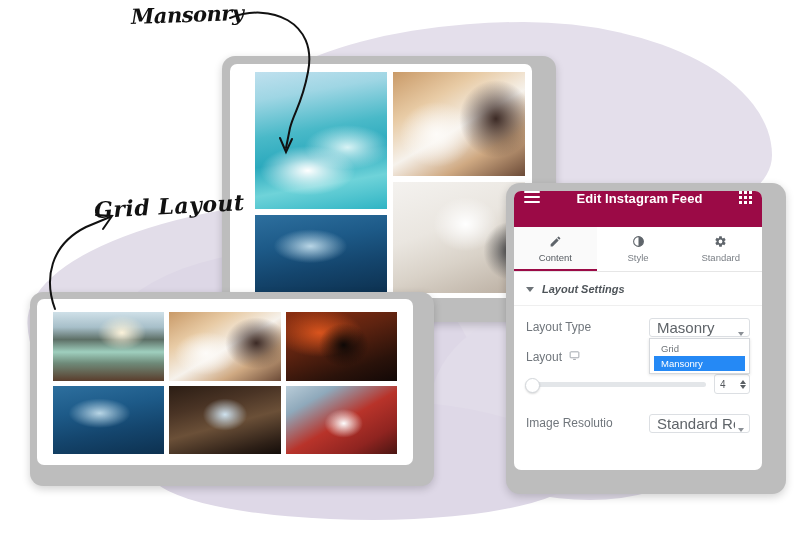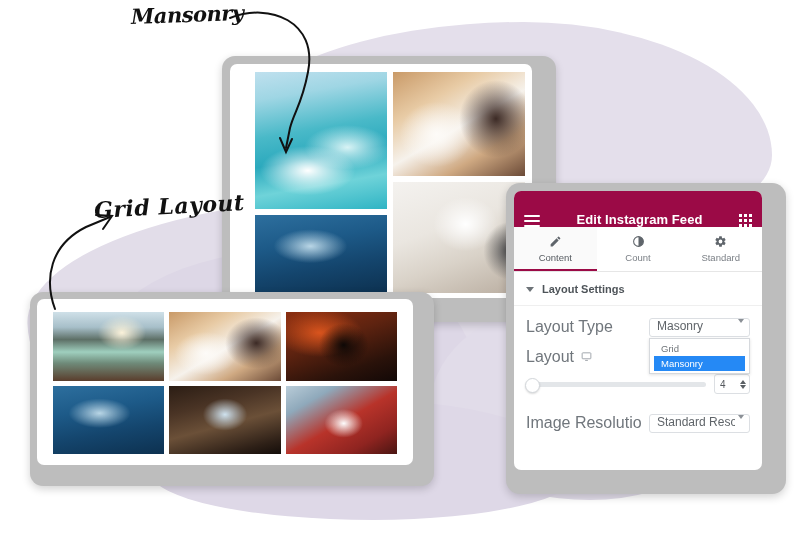--- a/index.html
+++ b/index.html
@@ -74,50 +74,50 @@
   .grid-wrap{position:absolute;left:16px;top:13px;width:344px;height:142px;
              display:grid;grid-template-columns:repeat(3,1fr);grid-template-rows:repeat(2,1fr);gap:5px;}
   .gcell{background:#ccc;background-size:cover;background-position:center;}
 
   
   .dev-panel{left:506px;top:183px;width:264px;height:295px;border-radius:14px;padding:8px;}
   .dev-panel .screen{left:8px;top:8px;width:248px;height:279px;border-radius:7px;background:#fff;}
 
   .panel-header{
     height:36px;background:#9b0a46;color:#fff;
-    display:flex;align-items:flex-end;justify-content:space-between;
+    display:flex;align-items:flex-start;justify-content:space-between;
     padding:0 10px;box-sizing:border-box;
   }
   .panel-title{font-size:13px;font-weight:bold;letter-spacing:.1px;}
   .hamburger{display:flex;flex-direction:column;gap:3px;cursor:pointer;}
   .hamburger span{display:block;width:16px;height:2px;background:#fff;border-radius:1px;}
   .grid9{display:grid;grid-template-columns:repeat(3,3px);grid-template-rows:repeat(3,3px);gap:2px;cursor:pointer;}
   .grid9 i{background:#fff;display:block;width:3px;height:3px;}
 
   .tabs{display:flex;border-bottom:1px solid #e6e6e6;background:#fff;}
   .tab{flex:1;display:flex;flex-direction:column;align-items:center;justify-content:center;
        padding:7px 0 6px;cursor:pointer;color:#7a7f85;font-size:9.5px;
        border-bottom:2px solid transparent;box-sizing:border-box;}
   .tab.active{color:#555a60;border-bottom-color:#9b0a46;background:#fafafa;}
   .tab .ticon{height:15px;display:flex;align-items:center;justify-content:center;margin-bottom:3px;}
   .tab svg{display:block;}
 
   .section-head{display:flex;align-items:center;gap:8px;padding:11px 12px 10px;
                 border-bottom:1px solid #efefef;cursor:pointer;}
   .caret{width:0;height:0;border-left:4px solid transparent;border-right:4px solid transparent;
          border-top:5px solid #6d7378;}
-  .section-title{font-size:11px;font-weight:bold;color:#4e5459;}
+  .section-title{font-size:11px;font-weight:bold;color:#4e5459;font-style:italic;}
 
   .field{display:flex;align-items:center;padding:0 12px;min-height:30px;position:relative;}
-  .field-label{font-size:16px;color:#70767c;flex:1;display:flex;align-items:center;gap:7px;}
+  .field-label{font-size:12px;color:#70767c;flex:1;display:flex;align-items:center;gap:7px;}
   .ctrl{width:101px;}
   .select{
     height:19px;border:1px solid #dcdfe3;border-radius:3px;background:#fff;
-    display:flex;align-items:flex-start;justify-content:space-between;
-    padding:0 5px 0 7px;box-sizing:border-box;font-size:12px;color:#5f6469;
+    display:flex;align-items:flex-end;justify-content:space-between;
+    padding:0 5px 0 7px;box-sizing:border-box;font-size:15px;color:#5f6469;
     cursor:pointer;overflow:hidden;white-space:nowrap;
   }
   .select .cap{overflow:hidden;text-overflow:clip;}
   .dncaret{width:0;height:0;border-left:3.5px solid transparent;border-right:3.5px solid transparent;
            border-top:4px solid #8b9096;flex:none;margin-left:3px;}
 
   .dropdown{
     position:absolute;right:12px;top:26px;width:101px;
     background:#fff;border:1px solid #d6d9dd;box-shadow:0 1px 3px rgba(0,0,0,.12);
     z-index:30;box-sizing:border-box;padding:2px 4px;
@@ -241,21 +241,21 @@
           </span>
           <span>Content</span>
         </div>
         <div class="tab">
           <span class="ticon">
             <svg width="13" height="13" viewBox="0 0 24 24">
               <circle cx="12" cy="12" r="9" fill="none" stroke="#5f656b" stroke-width="2"></circle>
               <path d="M12 3a9 9 0 0 1 0 18z" fill="#5f656b"></path>
             </svg>
           </span>
-          <span>Count</span>
+          <span>Style</span>
         </div>
         <div class="tab">
           <span class="ticon">
             <svg width="13" height="13" viewBox="0 0 24 24" fill="#5f656b">
               <path d="M19.14 12.94a7.07 7.07 0 0 0 0-1.88l2.03-1.58a.5.5 0 0 0 .12-.64l-1.92-3.32a.5.5 0 0 0-.6-.22l-2.39.96a7.3 7.3 0 0 0-1.62-.94l-.36-2.54a.5.5 0 0 0-.5-.42h-3.84a.5.5 0 0 0-.5.42l-.36 2.54c-.58.23-1.12.55-1.62.94l-2.39-.96a.5.5 0 0 0-.6.22L2.67 8.84a.5.5 0 0 0 .12.64l2.03 1.58a7.07 7.07 0 0 0 0 1.88l-2.03 1.58a.5.5 0 0 0-.12.64l1.92 3.32c.13.22.39.3.6.22l2.39-.96c.5.39 1.04.71 1.62.94l.36 2.54c.04.24.25.42.5.42h3.84c.25 0 .46-.18.5-.42l.36-2.54c.58-.23 1.12-.55 1.62-.94l2.39.96c.21.08.47 0 .6-.22l1.92-3.32a.5.5 0 0 0-.12-.64l-2.03-1.58zM12 15.5A3.5 3.5 0 1 1 12 8.5a3.5 3.5 0 0 1 0 7z"></path>
             </svg>
           </span>
           <span>Standard</span>
         </div>
       </div>

